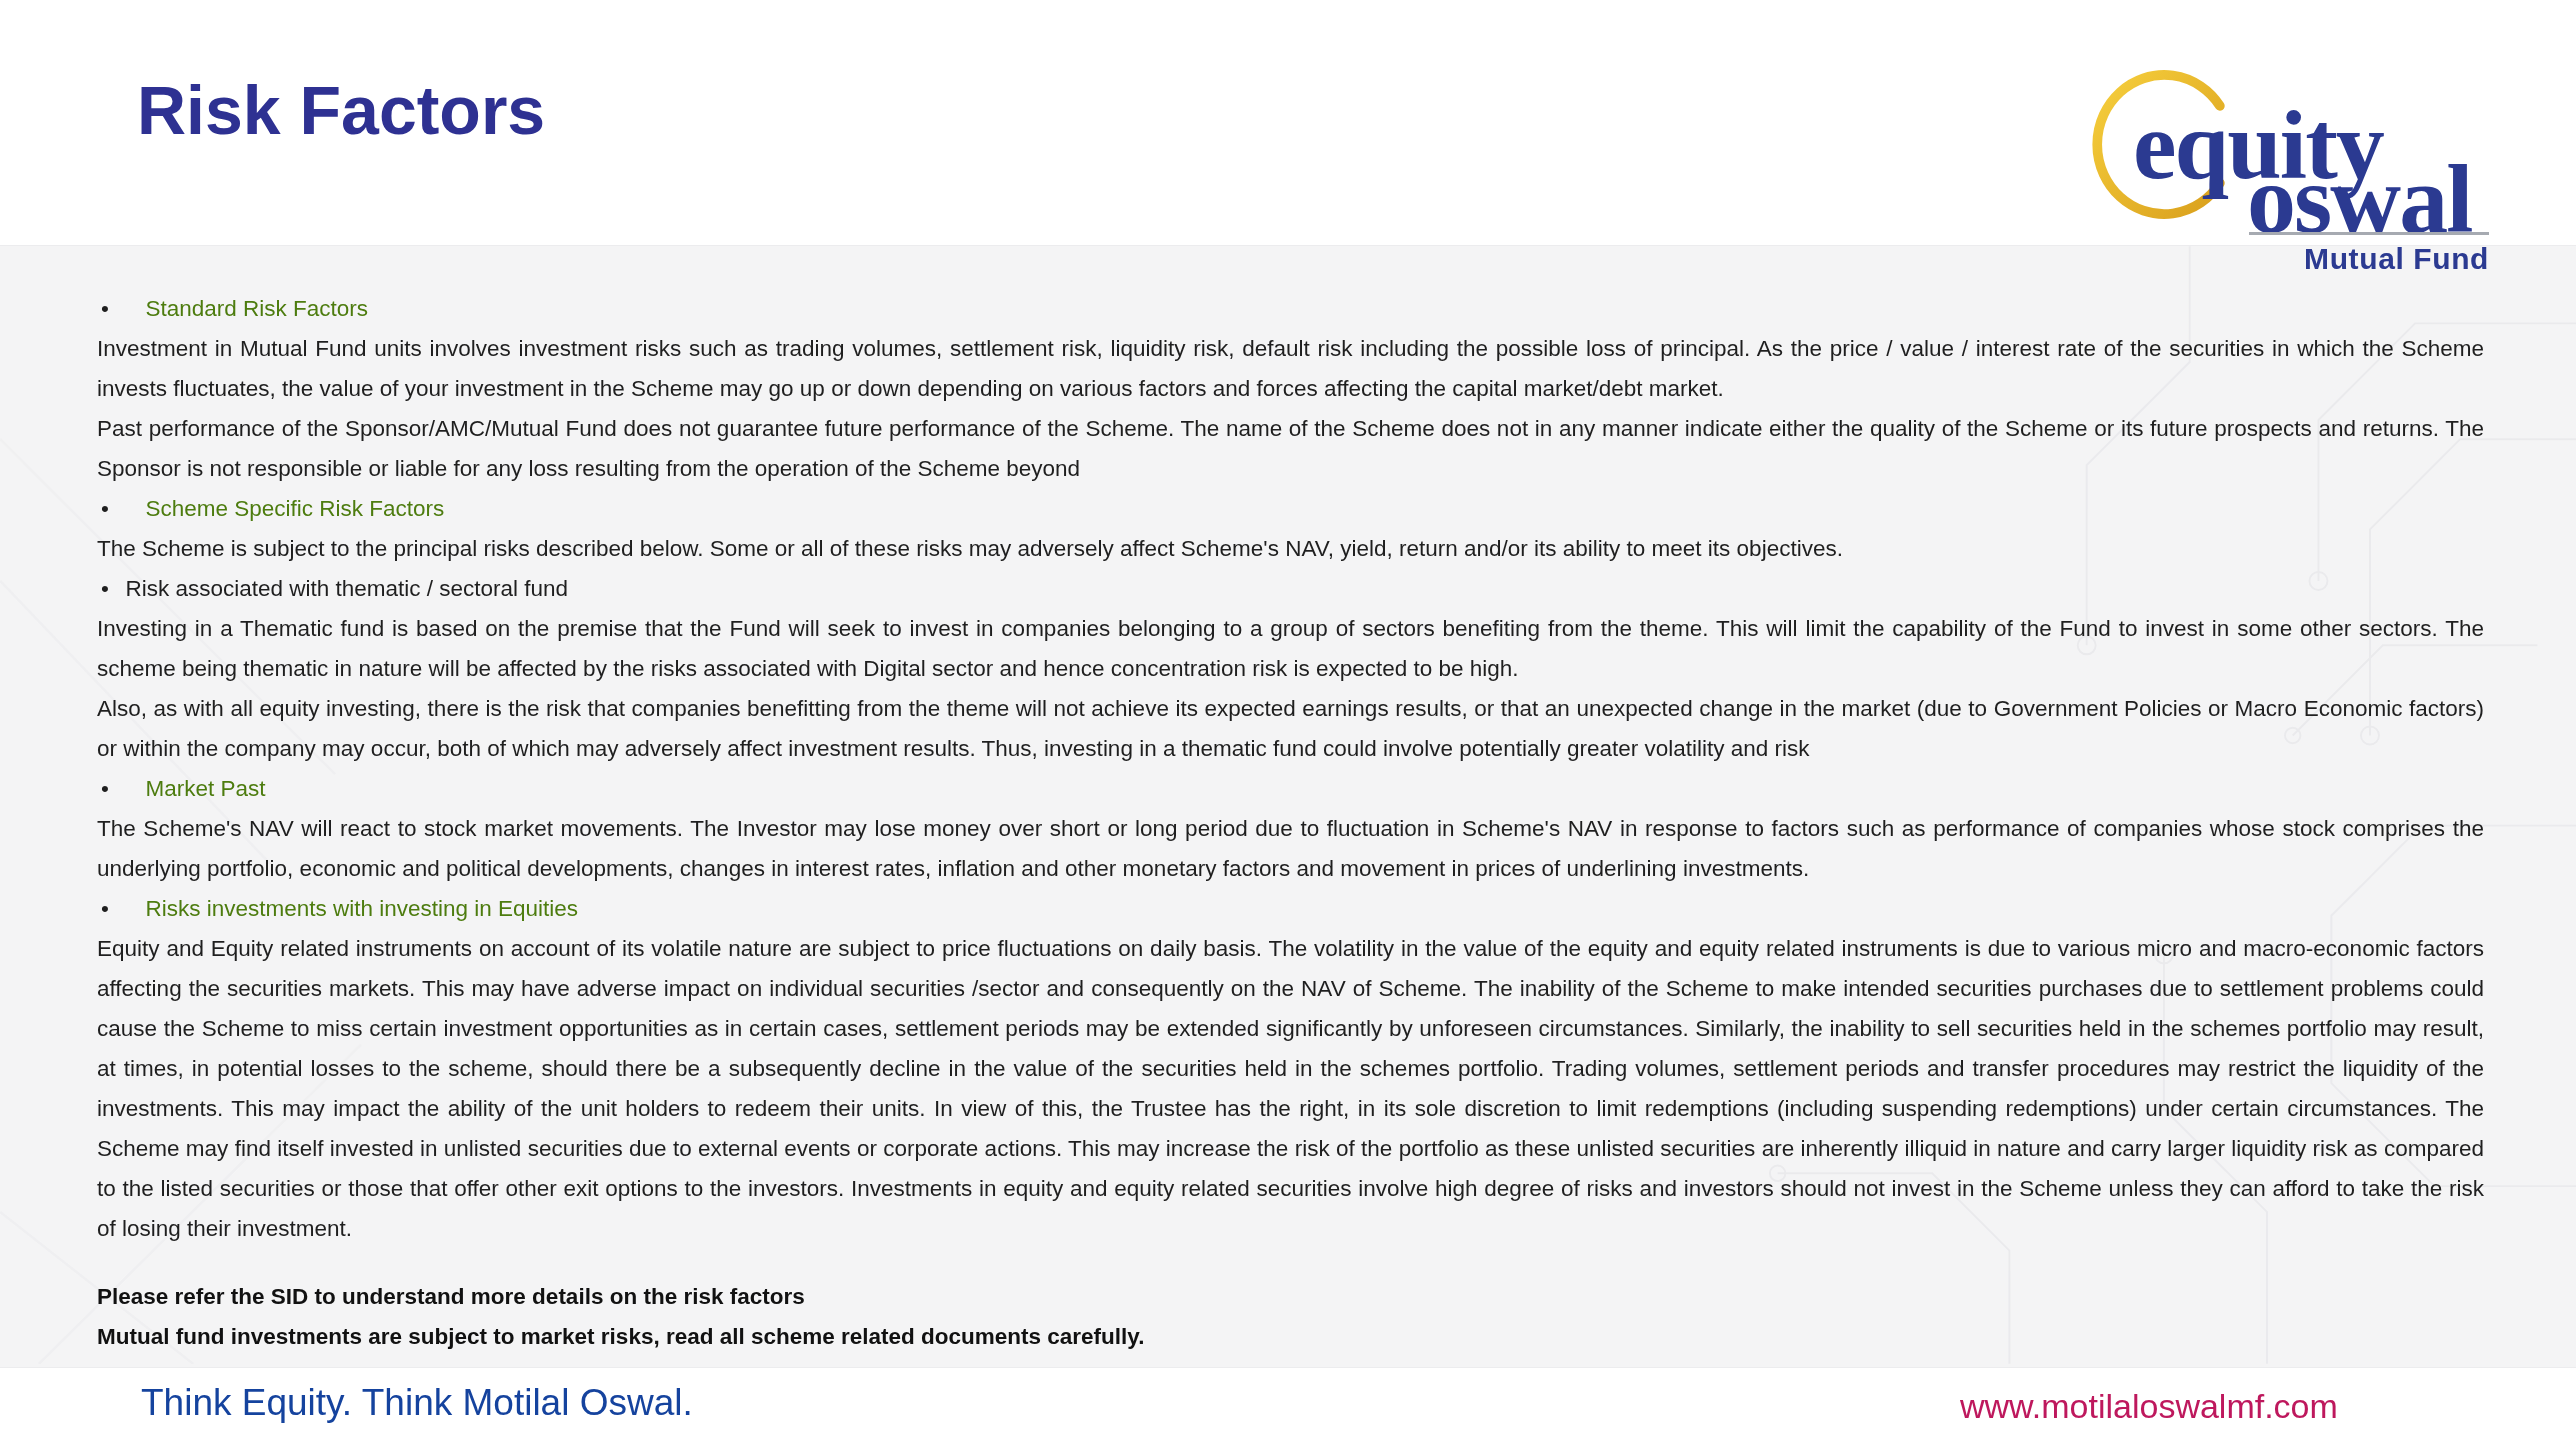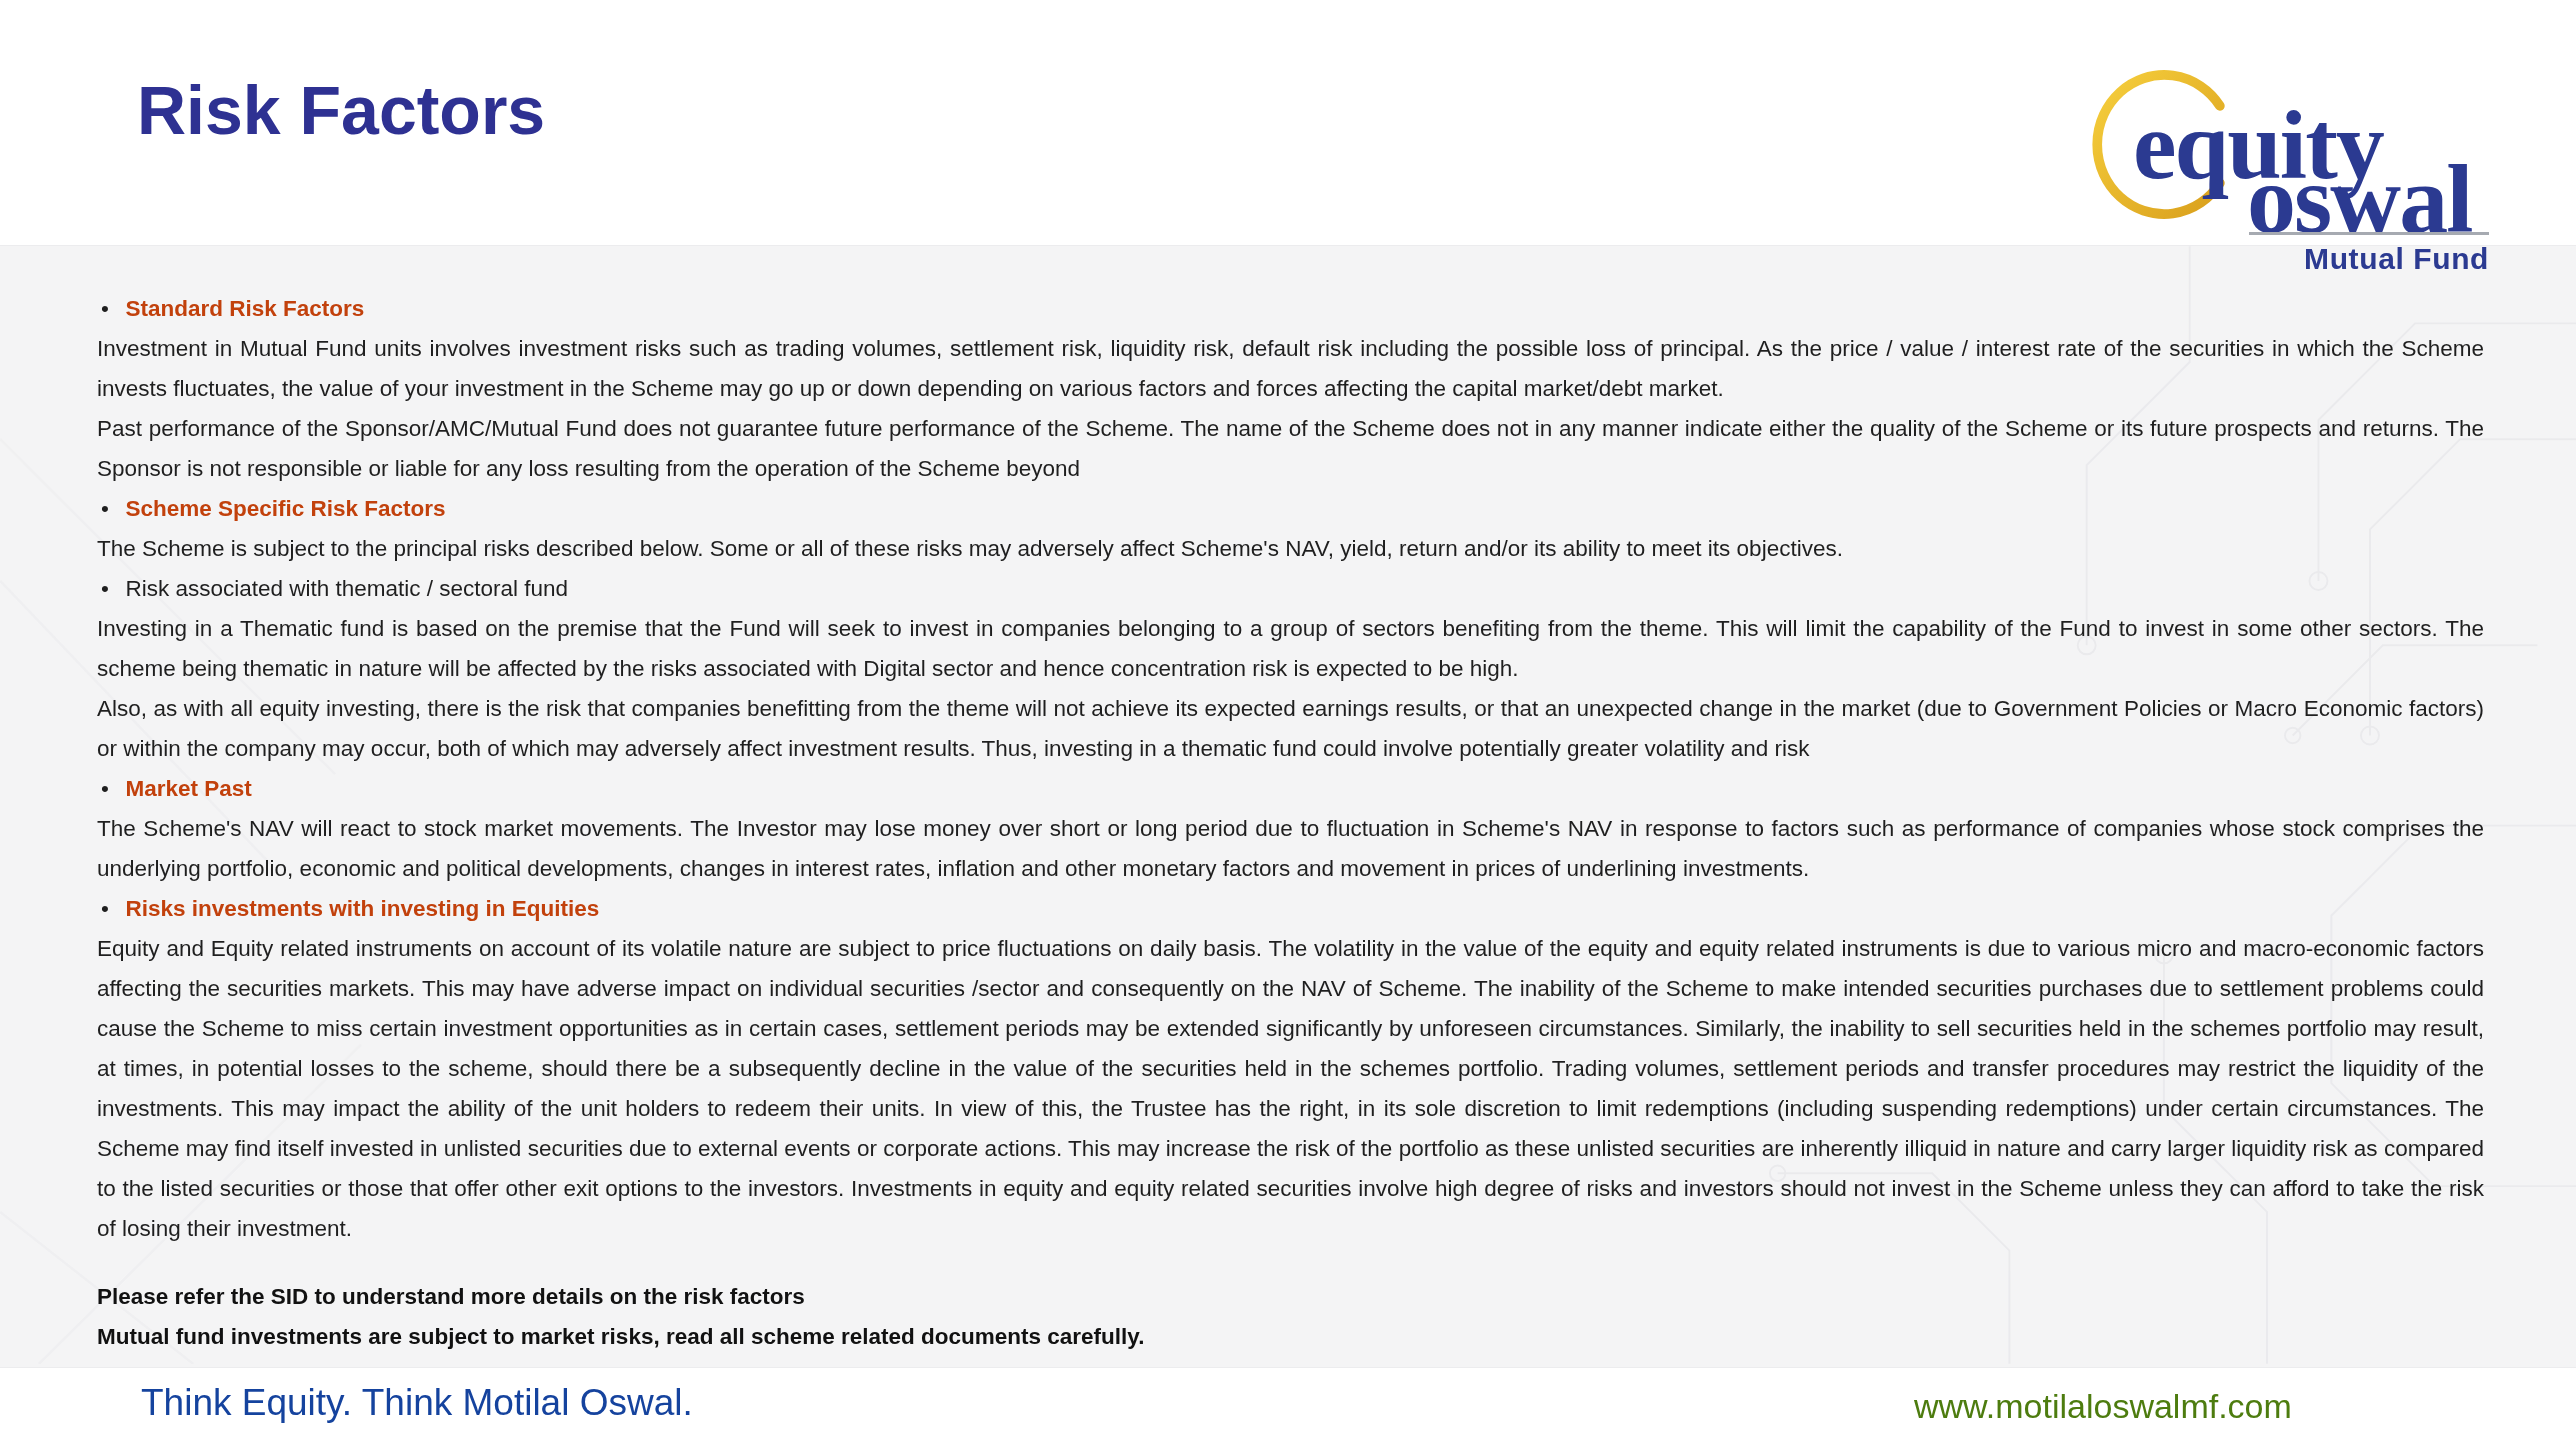--- a/index.html
+++ b/index.html
@@ -43,31 +43,31 @@
   }
   .pattern{position:absolute;pointer-events:none;}
   
   .content{
     position:absolute;left:97px;top:289px;width:2387px;
     font-size:22.5px;line-height:40px;color:#1f1f1f;
   }
   .content .para{margin:0;text-align:justify;}
   .line.bullet{white-space:nowrap;}
   .line.bullet::before{content:"•";display:inline-block;width:24.5px;padding-left:3.9px;}
-  .line.bullet.bold span{font-weight:bold;color:#c2410c;}
+  .line.bullet.bold span{font-weight:normal;color:#4d7c0f;margin-left:20px;}
   .notes{margin-top:28px;}
   .notes .note{font-weight:bold;color:#111111;}
   
   .footer-left{
     position:absolute;left:93px;top:1382px;
     font-size:37px;color:#15439e;margin-left:48px;
   }
   .footer-right{
-    position:absolute;left:1914px;top:1387px;width:406px;text-align:left;
-    font-size:34px;color:#4d7c0f;
+    position:absolute;left:1960px;top:1387px;width:406px;text-align:left;
+    font-size:34px;color:#be185d;
   }
 </style>
 </head>
 <body>
 
 <div class="band">
 
   <svg class="pattern" style="right:0;top:0;" width="837" height="1118" viewBox="0 0 1300 1736">
     <g fill="none" stroke="#e9e9ec" stroke-width="3" opacity="0.9">
       <path d="M1300 120 L1050 120 L900 270 L900 520"></path>

